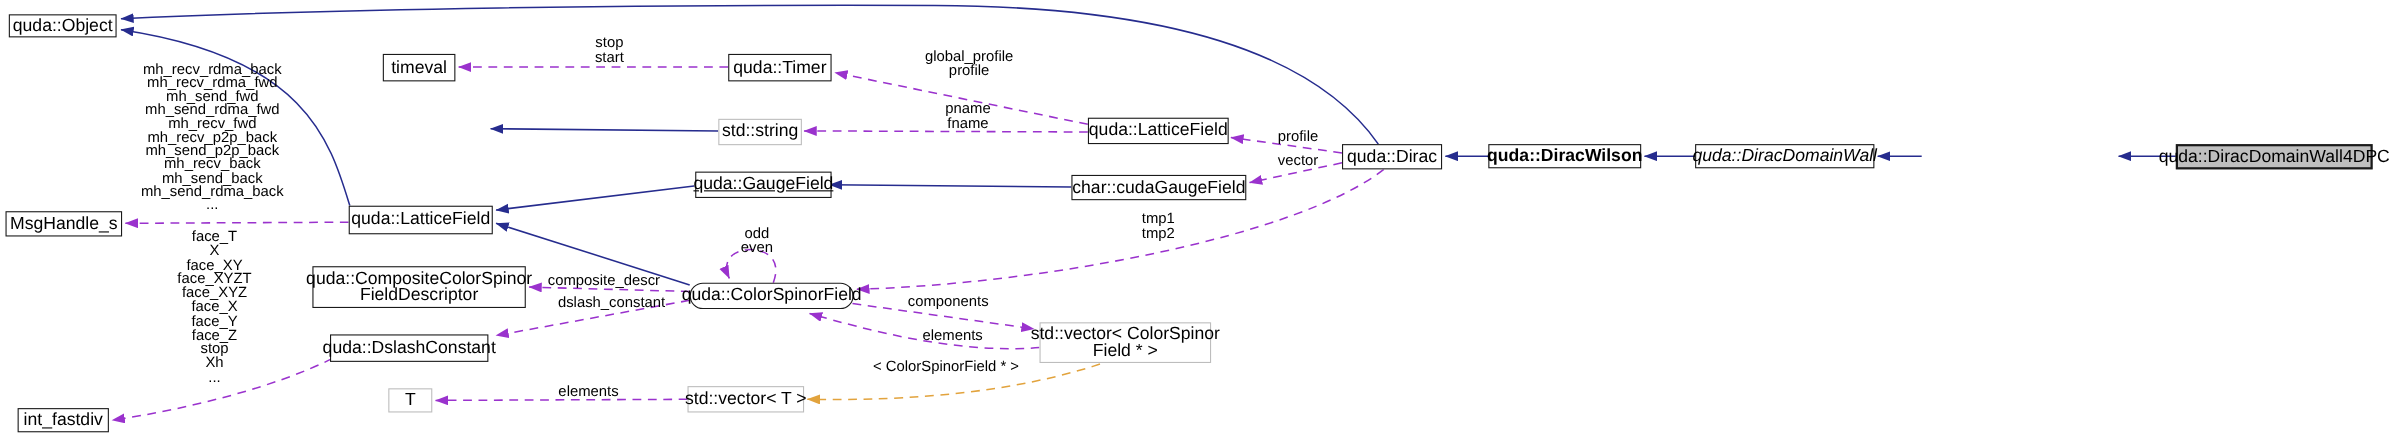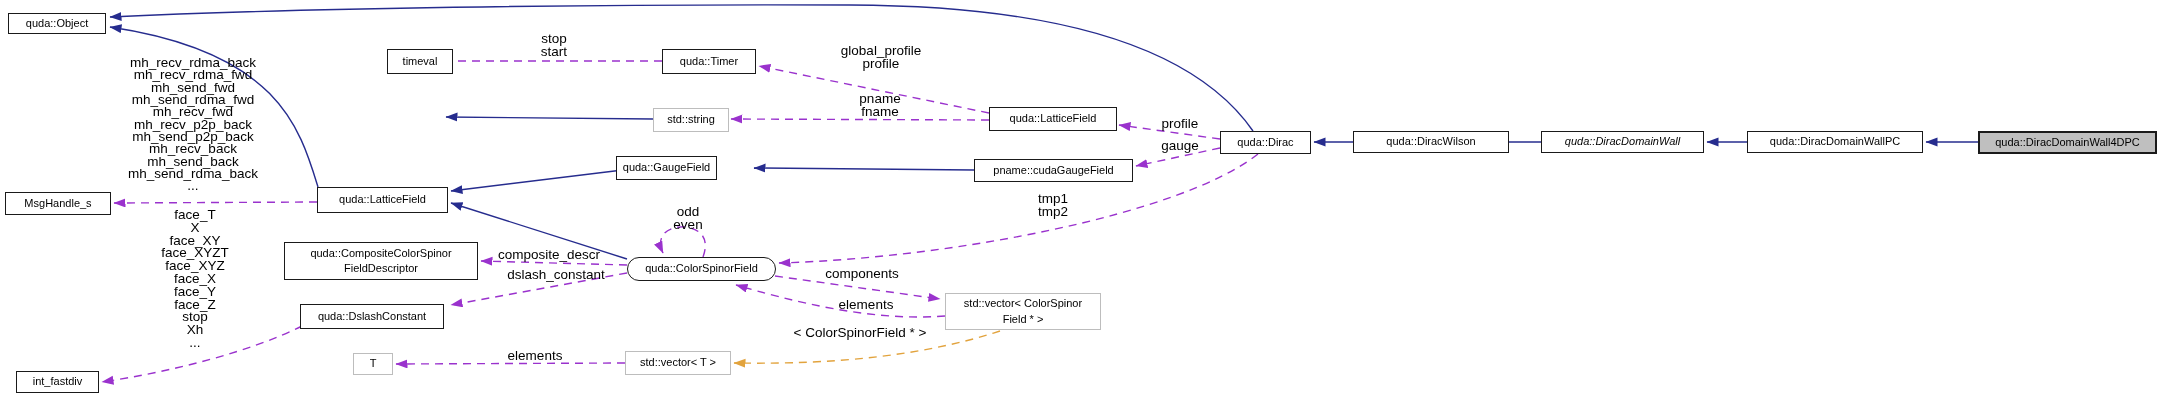--- a/index.html
+++ b/index.html
@@ -21,21 +21,21 @@
   .edge-i{stroke:var(--c-inherit);fill:none;stroke-width:1.4;}
   .edge-u{stroke:var(--c-usage);fill:none;stroke-width:1.4;stroke-dasharray:8 6;}
   .edge-t{stroke:var(--c-template);fill:none;stroke-width:1.4;stroke-dasharray:8 6;}
   .ah-i{fill:var(--c-inherit);}
   .ah-u{fill:var(--c-usage);}
   .ah-t{fill:var(--c-template);}
   .node{
     position:absolute;box-sizing:border-box;
     background:#fff;border:1.4px solid #1a1a1a;
     display:flex;flex-direction:column;align-items:center;justify-content:center;
-    font-size:11px;line-height:15.5px;white-space:nowrap;text-align:center;
+    font-size:16px;line-height:15.5px;white-space:nowrap;text-align:center;
     cursor:pointer;
   }
   .node.ext{border-color:#bdbdbd;}
   .node.target{background:var(--c-target_fill);border-width:2px;}
   .elabel{
     position:absolute;font-size:13.5px;line-height:13.4px;
     text-align:center;white-space:pre-line;pointer-events:none;
   }
   .stack-a{line-height:12.35px;}
   .stack-b{line-height:12.8px;}
@@ -83,52 +83,49 @@
     <path class="edge-u" d="M945,316 C870,322 788,300 736,285" marker-end="url(#au)"></path>
     <path class="edge-u" d="M625,363 L396,364" marker-end="url(#au)"></path>
     <path class="edge-u" d="M302,326 C250,352 170,372 102,382" marker-end="url(#au)"></path>
 
     <path class="edge-t" d="M1000,331 C905,362 800,364 734,363" marker-end="url(#at)"></path>
   </svg>
 
   <div class="node" style="left:8px;top:13px;width:98px;height:21px;">
       <span>quda::Object</span>
     </div>
-  <div class="node" style="left:348px;top:49px;width:66px;height:25px;margin-left:39px;">
+  <div class="node" style="left:348px;top:49px;width:66px;height:25px;">
       <span>timeval</span>
     </div>
   <div class="node" style="left:662px;top:49px;width:94px;height:25px;">
       <span>quda::Timer</span>
     </div>
   <div class="node ext" style="left:653px;top:108px;width:76px;height:24px;">
       <span>std::string</span>
     </div>
   <div class="node" style="left:989px;top:107px;width:128px;height:24px;">
       <span>quda::LatticeField</span>
     </div>
   <div class="node" style="left:317px;top:187px;width:131px;height:26px;">
       <span>quda::LatticeField</span>
     </div>
-  <div class="node" style="left:616px;top:156px;width:101px;height:24px;">
+  <div class="node" style="left:632px;top:156px;width:124px;height:24px;text-decoration:underline;">
       <span>quda::GaugeField</span>
     </div>
   <div class="node" style="left:974px;top:159px;width:159px;height:23px;">
-      <span>pname::cudaGaugeField</span>
+      <span>char::cudaGaugeField</span>
     </div>
   <div class="node" style="left:1220px;top:131px;width:91px;height:23px;">
       <span>quda::Dirac</span>
     </div>
-  <div class="node" style="left:1353px;top:131px;width:156px;height:22px;">
+  <div class="node" style="left:1353px;top:131px;width:139px;height:22px;font-weight:bold;">
       <span>quda::DiracWilson</span>
     </div>
   <div class="node" style="left:1541px;top:131px;width:163px;height:22px;font-style:italic;">
       <span>quda::DiracDomainWall</span>
-    </div>
-  <div class="node" style="left:1747px;top:131px;width:176px;height:22px;">
-      <span>quda::DiracDomainWallPC</span>
     </div>
   <div class="node target" style="left:1978px;top:131px;width:179px;height:23px;">
       <span>quda::DiracDomainWall4DPC</span>
     </div>
   <div class="node" style="left:5px;top:192px;width:106px;height:23px;">
       <span>MsgHandle_s</span>
     </div>
   <div class="node" style="left:284px;top:242px;width:194px;height:38px;">
       <span>quda::CompositeColorSpinor</span>
       <span>FieldDescriptor</span>
@@ -153,21 +150,21 @@
       <span>int_fastdiv</span>
     </div>
 
   <div class="elabel" style="left:509px;top:32px;width:90px;">stop
 start</div>
   <div class="elabel" style="left:820px;top:44px;width:122px;">global_profile
 profile</div>
   <div class="elabel" style="left:835px;top:92px;width:90px;">pname
 fname</div>
   <div class="elabel" style="left:1150px;top:117px;width:60px;">profile</div>
-  <div class="elabel" style="left:1150px;top:139px;width:60px;">gauge</div>
+  <div class="elabel" style="left:1150px;top:139px;width:60px;">vector</div>
   <div class="elabel" style="left:1022px;top:192px;width:62px;">tmp1
 tmp2</div>
   <div class="elabel" style="left:662px;top:205px;width:52px;">odd
 even</div>
   <div class="elabel" style="left:822px;top:267px;width:80px;">components</div>
   <div class="elabel" style="left:826px;top:298px;width:80px;">elements</div>
   <div class="elabel" style="left:788px;top:326px;width:144px;">&lt; ColorSpinorField * &gt;</div>
   <div class="elabel" style="left:498px;top:349px;width:74px;">elements</div>
   <div class="elabel" style="left:492px;top:248px;width:114px;">composite_descr</div>
   <div class="elabel" style="left:498px;top:268px;width:116px;">dslash_constant</div>

